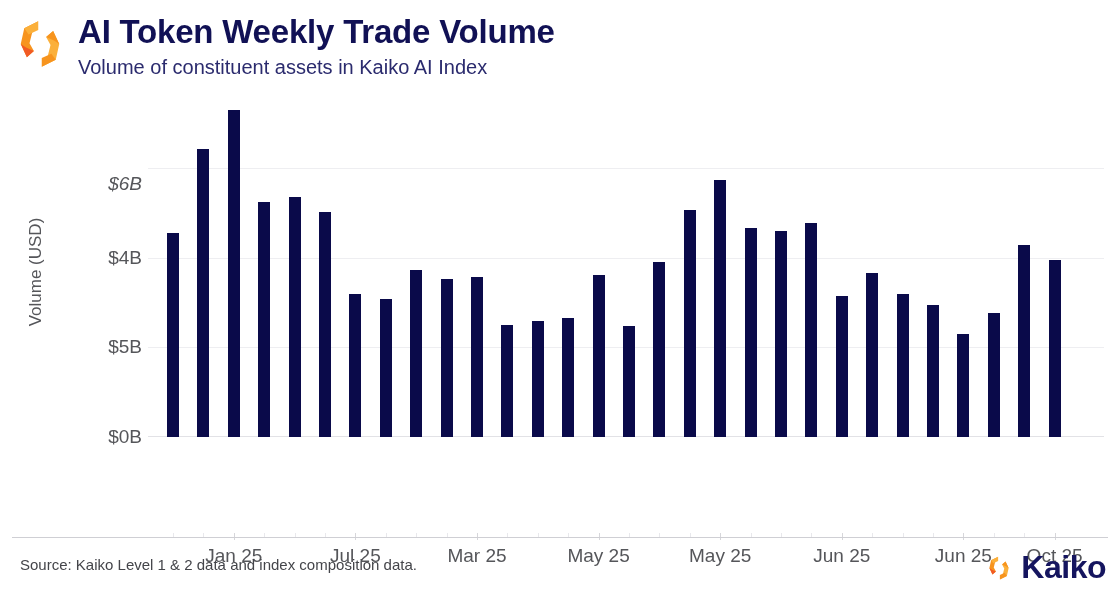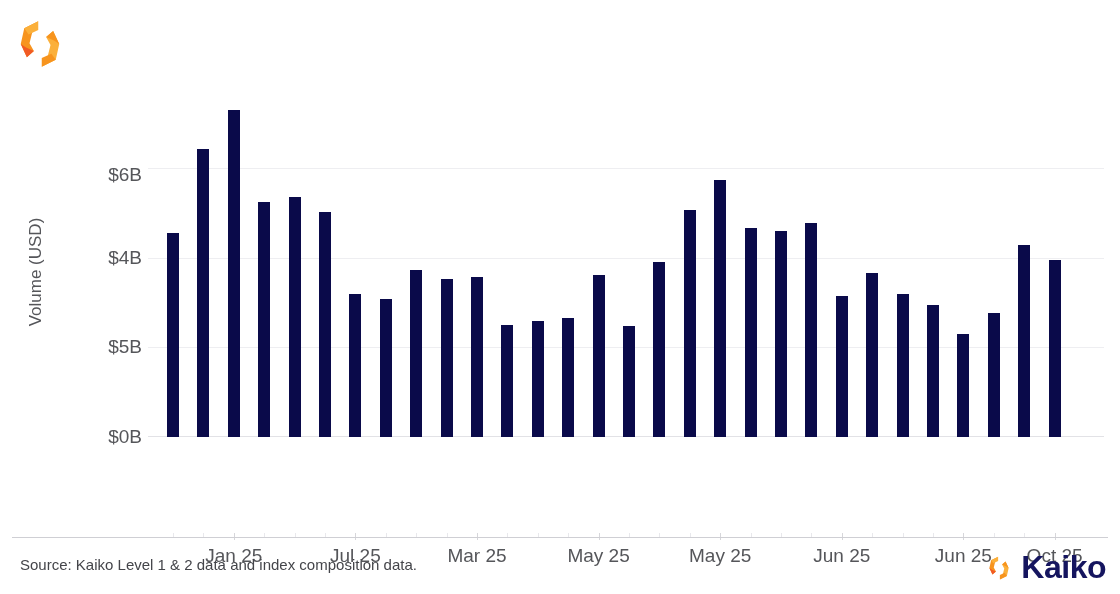--- a/index.html
+++ b/index.html
@@ -108,31 +108,35 @@
 
   <svg id="brand-logo" viewBox="0 0 64 64">
     <path d="M30 6 L14 14 L10 32 L17 47 L25 40 L20 31 L23 19 Z" fill="#F7941E"></path>
     <path d="M30 6 L14 14 L19 21 L30 16 Z" fill="#FBB03B"></path>
     <path d="M10 32 L17 47 L25 40 L16 36 Z" fill="#F15A24"></path>
     <path d="M34 58 L50 50 L54 32 L47 17 L39 24 L44 33 L41 45 Z" fill="#FBB03B"></path>
     <path d="M34 58 L50 50 L45 43 L34 48 Z" fill="#F7941E"></path>
     <path d="M54 32 L47 17 L39 24 L48 28 Z" fill="#F7941E"></path>
   </svg>
 
+  <div id="title-block">
+    <div id="chart-title">AI Token Weekly Trade Volume</div>
+    <div id="chart-subtitle">Volume of constituent assets in Kaiko AI Index</div>
+  </div>
 </div>
 
 <div id="plot-wrap">
 
   <div id="ylabel">Volume (USD)</div>
 
   <div id="ytick-layer">
       <div class="ytick" style="top: 341px;">$0B</div>
       <div class="ytick" style="top: 251.263px;">$5B</div>
       <div class="ytick" style="top: 161.526px;">$4B</div>
-      <div class="ytick" style="top: 79px;">$6B</div>
+      <div class="ytick" style="top: 88px; font-style: italic;">$6B</div>
     </div>
 
   <div id="grid-layer" style="height: 341px;">
     <div id="axis-baseline" style="bottom: 0px;"></div>
   <div class="gridline" style="top: 251.263px;"></div>
       <div class="gridline" style="top: 161.526px;"></div>
       <div class="gridline" style="top: 71.7895px;"></div>
     </div>
 
   <div id="bars-layer" style="height: 341px;">

